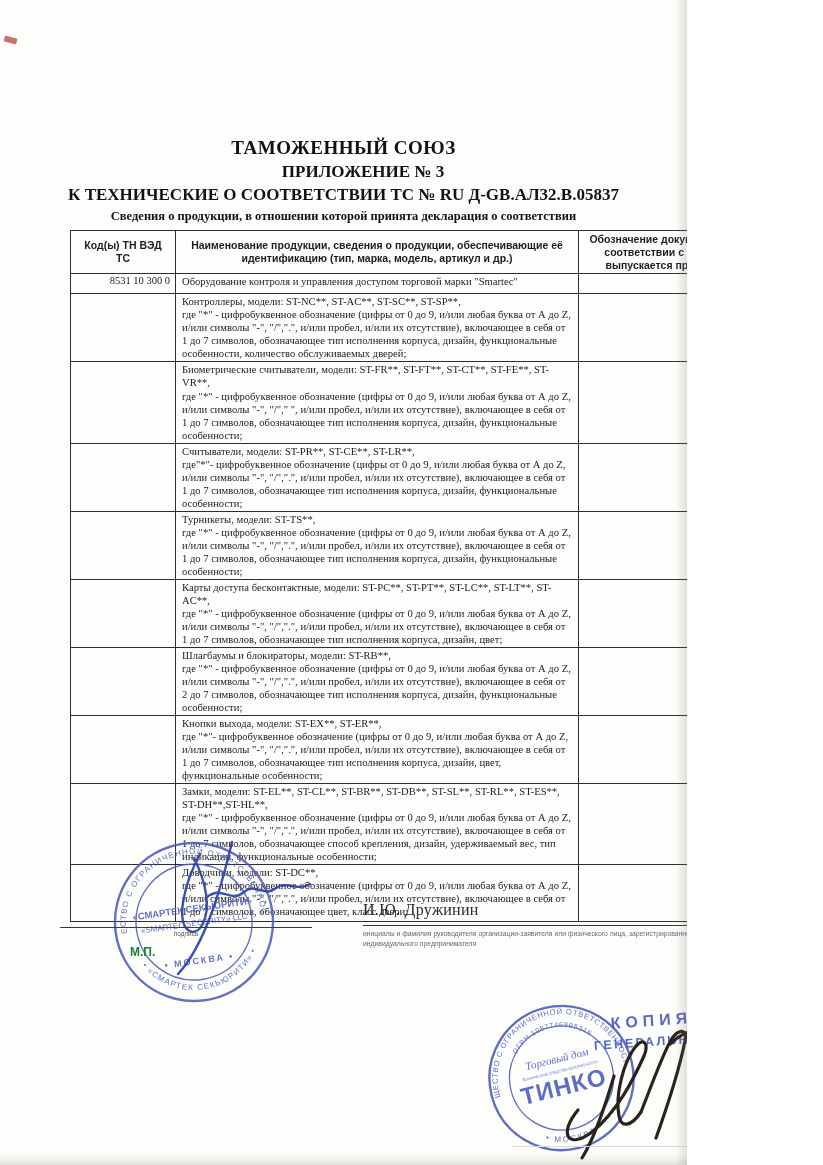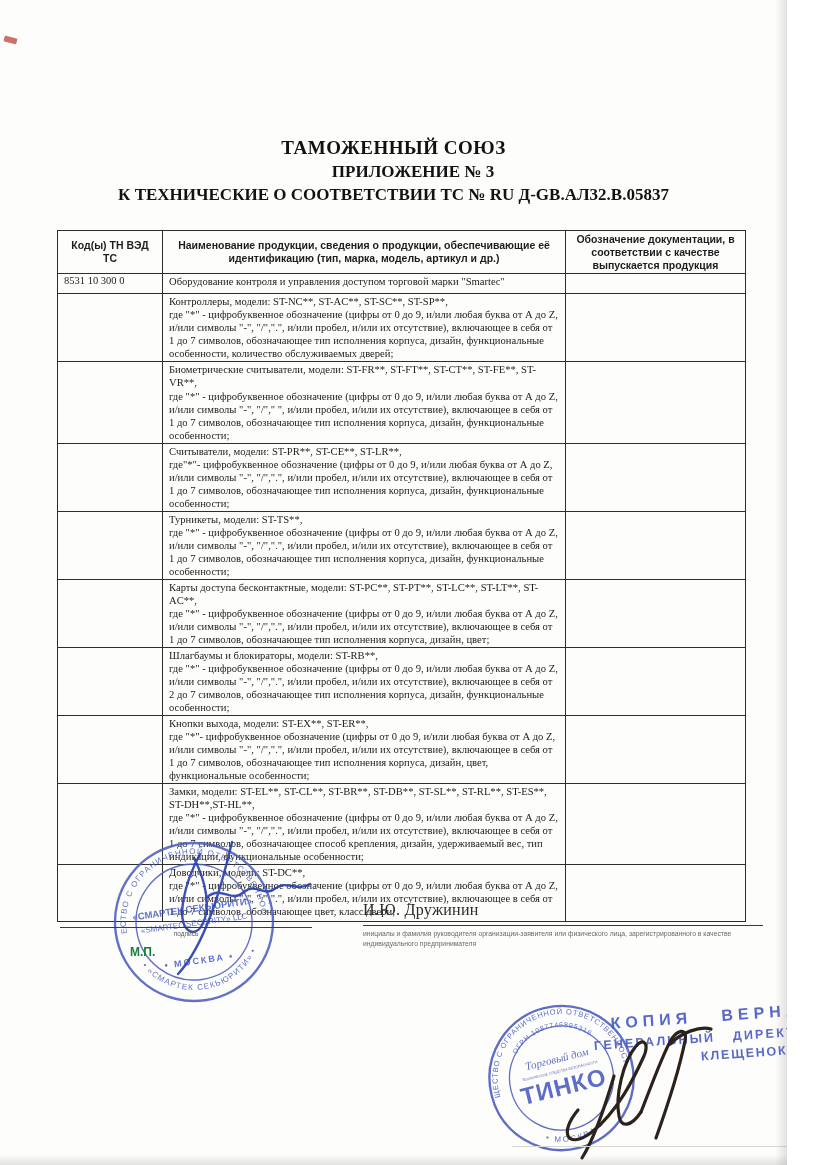--- a/index.html
+++ b/index.html
@@ -1,41 +1,41 @@
 <!DOCTYPE html>
 <html><head>
 <meta charset="utf-8">
 <style>
   html,body { margin:0; padding:0; background:#ffffff; }
   .page {
-    position:relative; width:787px; height:1165px;
+    position:relative; width:687px; height:1165px;
     background:#fdfdfb; overflow:hidden;
     font-family:"Liberation Serif", serif; color:#1d1d1d;
   }
   
   .title-block { position:absolute; left:0; right:0; top:137px; text-align:center; color:#121212; }
   .t1 { font-size:19px; font-weight:700; letter-spacing:.5px; }
   .t2 { font-size:17px; font-weight:700; margin-top:3px;margin-left:39px; }
   .t3 { font-size:17px; font-weight:700; margin-top:3px; }
   .t4 { font-size:12.5px; font-weight:700; margin-top:4px; }
   
   table.decl {
-    position:absolute; left:57px; top:230px; width:688px;
+    position:absolute; left:70px; top:230px; width:688px;
     border-collapse:collapse; table-layout:fixed;
   }
   table.decl td {
     border:1.4px solid #2e2d2b; vertical-align:top;
     padding:1px 5px 1px 6px;
   }
   table.decl thead td {
     font-family:"Liberation Sans", sans-serif;
     font-size:10.5px; font-weight:700; line-height:1.22;
     text-align:center; vertical-align:middle; padding:2px 6px;
   }
-  td.code { text-align:left; font-size:10.5px; padding-top:2px; }
+  td.code { text-align:right; font-size:10.5px; padding-top:2px; }
   td.name { font-size:10.6px; line-height:1.23; }
   td.name .nm { white-space:pre-line; }
   
   .sig-line { position:absolute; border-top:1.2px solid #3a3a3a; }
   .sig-caption {
     position:absolute; font-family:"Liberation Sans", sans-serif;
     font-size:6.5px; color:#5a5a5a; text-align:center;
   }
   .mp { position:absolute; left:130px; top:945px; font-family:"Liberation Sans", sans-serif; font-size:12px; font-weight:700; color:#15803d; }
   .head-name { position:absolute; left:363px; top:901px; font-size:16px; color:#2a2a2a; letter-spacing:.3px; }
@@ -66,20 +66,21 @@
 <body>
 
 <div class="page">
 
   <div class="red-mark"></div>
 
   <div class="title-block">
     <div class="t1">ТАМОЖЕННЫЙ СОЮЗ</div>
     <div class="t2">ПРИЛОЖЕНИЕ № 3</div>
     <div class="t3">К ТЕХНИЧЕСКИЕ О СООТВЕТСТВИИ ТС № RU Д-GB.АЛ32.В.05837</div>
+    <div class="t4">Сведения о продукции, в отношении которой принята декларация о соответствии</div>
   </div>
 
   <table class="decl">
     <colgroup>
         <col style="width:105px">
         <col style="width:403px">
         <col style="width:180px">
       </colgroup>
     <thead>
       <tr style="height:43px">

